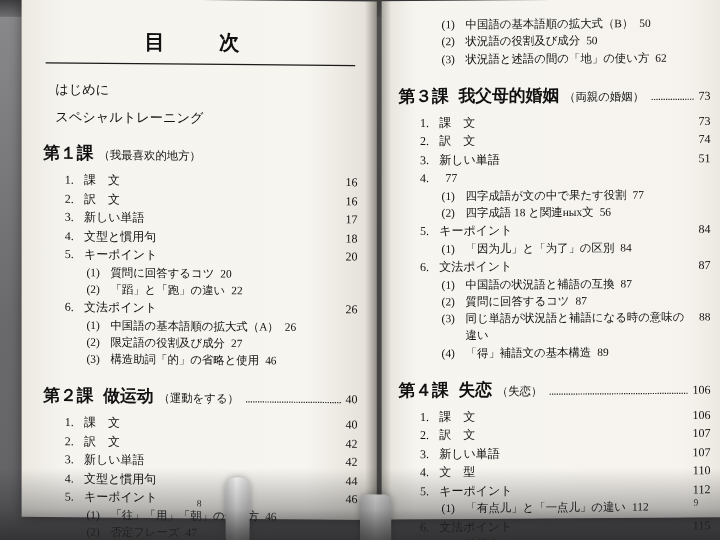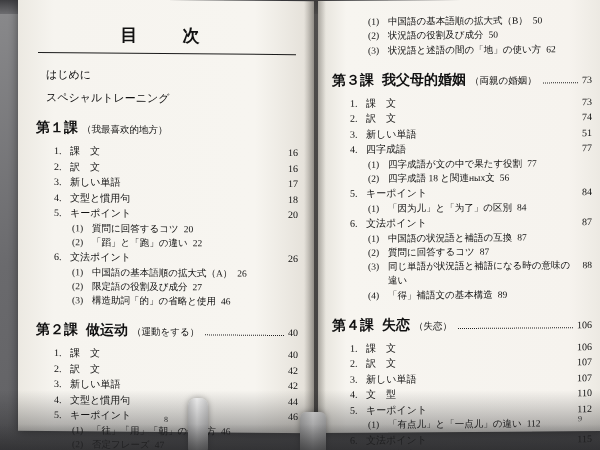--- a/index.html
+++ b/index.html
@@ -235,21 +235,20 @@
             <span class="txt">訳　文</span>
             <span class="pg">74</span>
           </div>
         <div class="entry">
             <span class="num">3.</span>
             <span class="txt">新しい単語</span>
             <span class="pg">51</span>
           </div>
         <div class="entry">
             <span class="num">4.</span>
-            <span class="txt">四字成語</span>
             <span class="pg">77</span>
           </div>
         <div class="sub">
             <span class="num">(1)</span>
             <span>四字成語が文の中で果たす役割</span>
             <span class="pg">77</span>
           </div>
         <div class="sub">
             <span class="num">(2)</span>
             <span>四字成語 18 と関連ных文</span>

